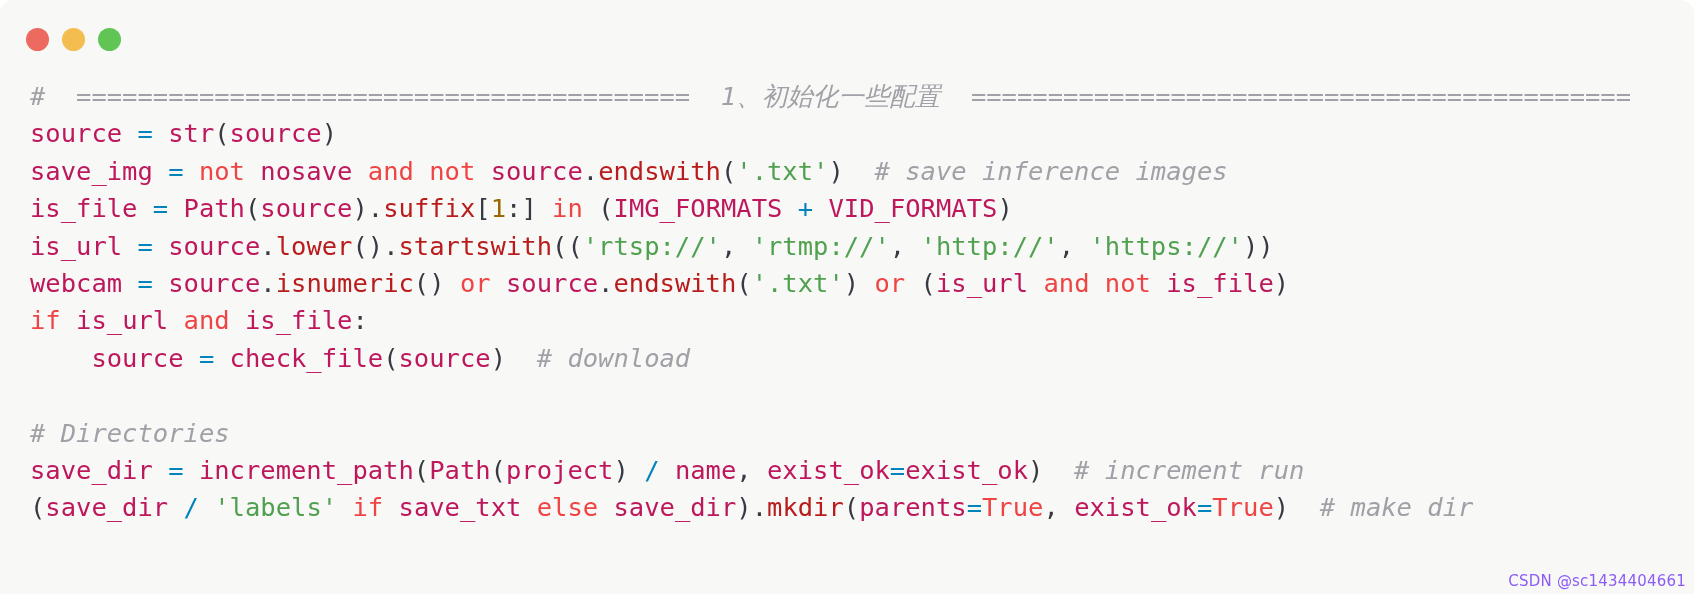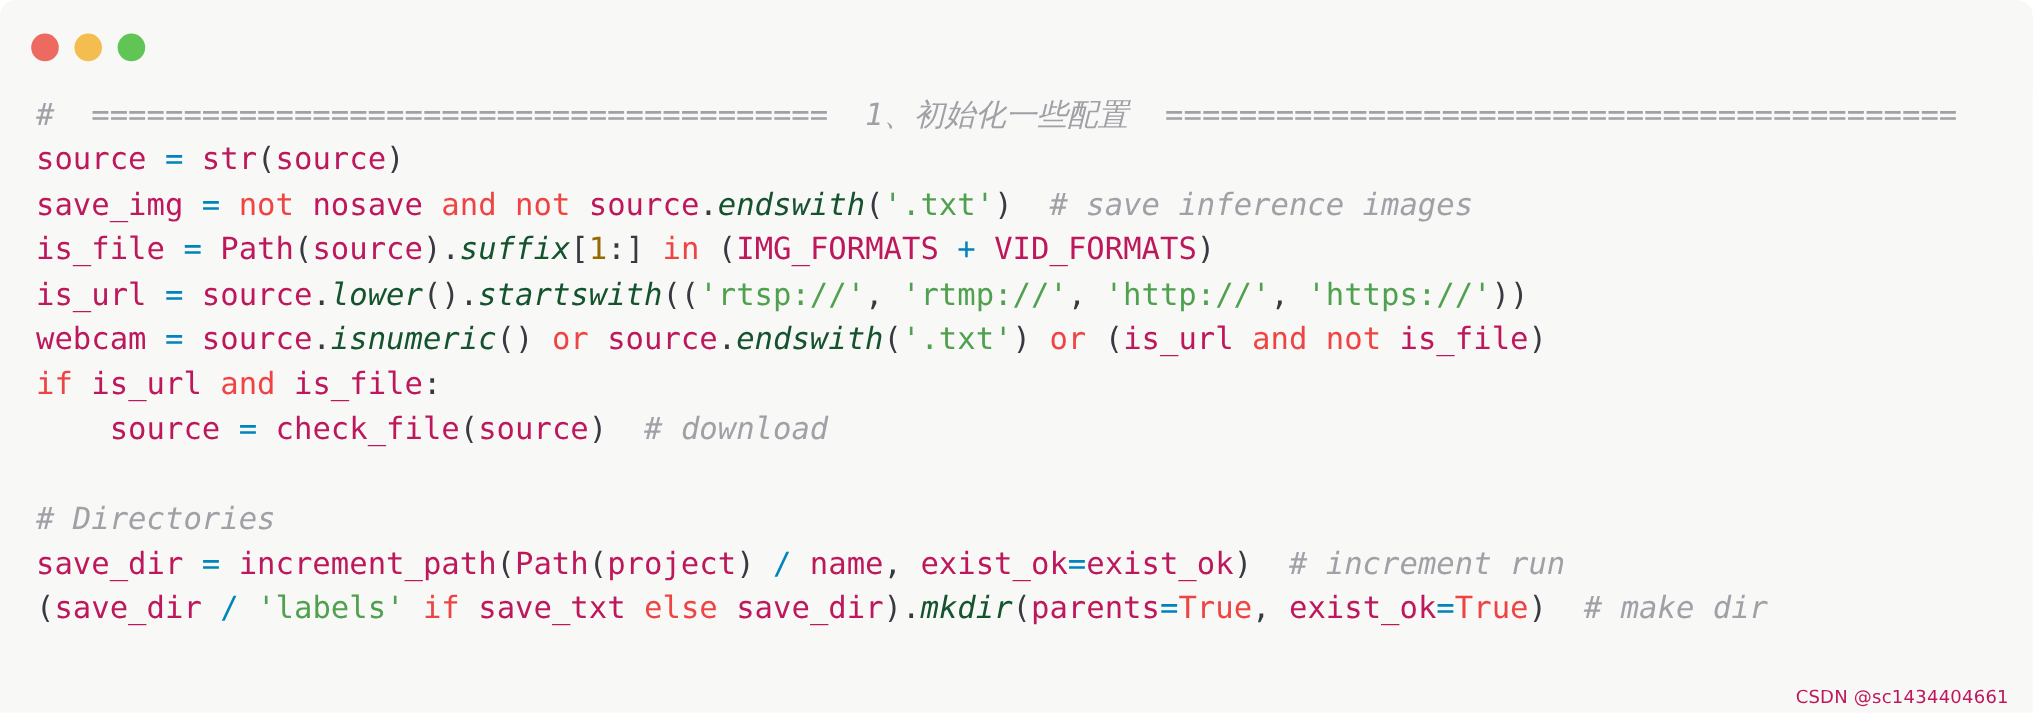--- a/index.html
+++ b/index.html
@@ -38,34 +38,34 @@
     line-height: 37.4px;
     white-space: pre;
     letter-spacing: 0px;
   }
   .line { height: 37.4px; white-space: pre; }
 
   
   .cm  { color: #a0a1a7; font-style: italic; }      
   .id  { color: #be185d; }                           
   .kw  { color: #ef4444; }                           
-  .fn  { color: #14532d; font-style: italic; }                           
+  .fn  { color: #b91c1c; }                           
   .st  { color: #50a14f; margin-top: 40px; }                           
   .nu  { color: #986801; }                           
   .op  { color: #0184bc; }                           
   .pu  { color: #383a42; }                           
   .sl  { color: #0184bc; }                           
 
   #watermark {
     position: absolute;
-    right: 20px;
+    right: 8px;
     bottom: 4px;
     font-family: "DejaVu Sans", sans-serif;
     font-size: 15px;
-    color: #be185d;
+    color: #8b5cf6;
     letter-spacing: 0.2px;
     white-space: pre;
   }
 </style>
 </head>
 <body>
 
 <div id="window">
 
   <div id="titlebar">

